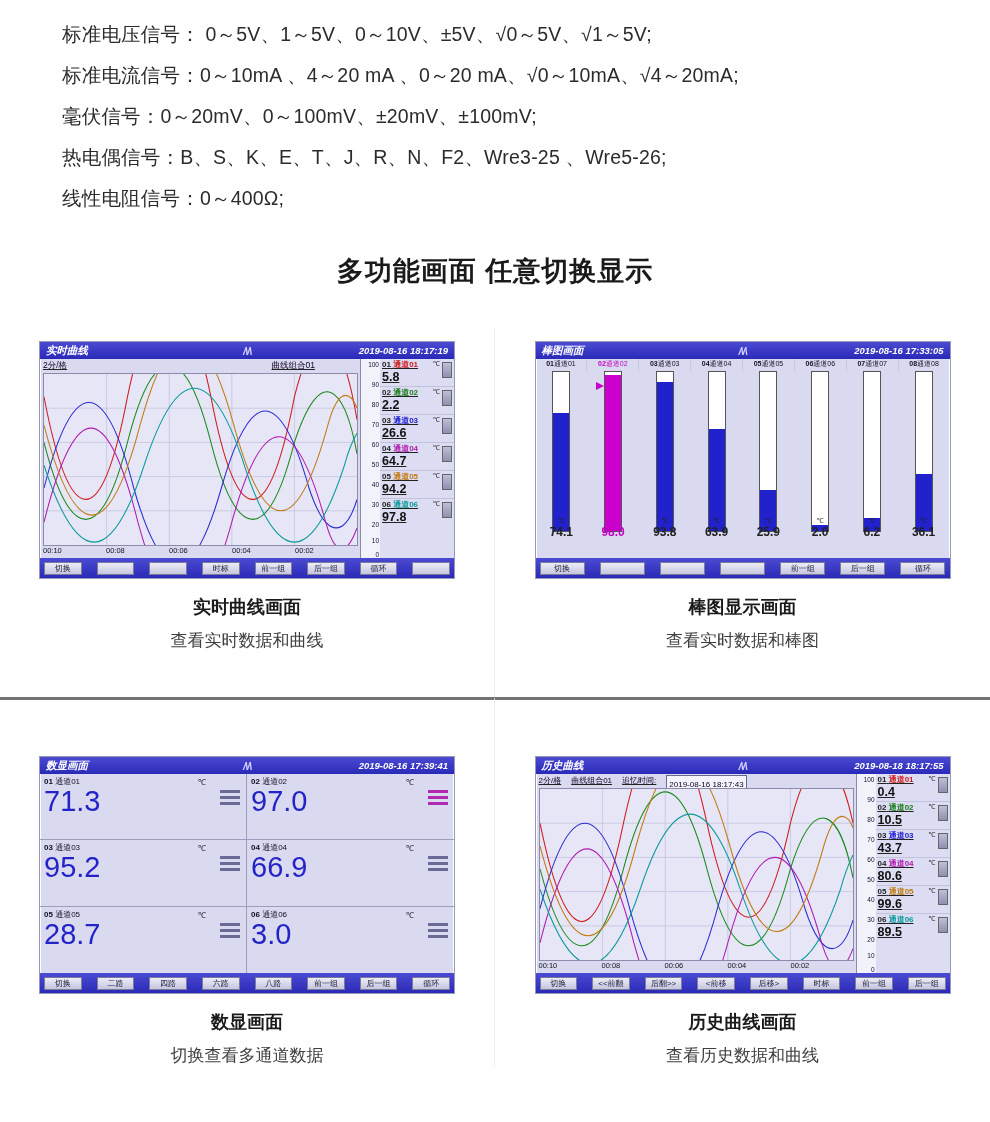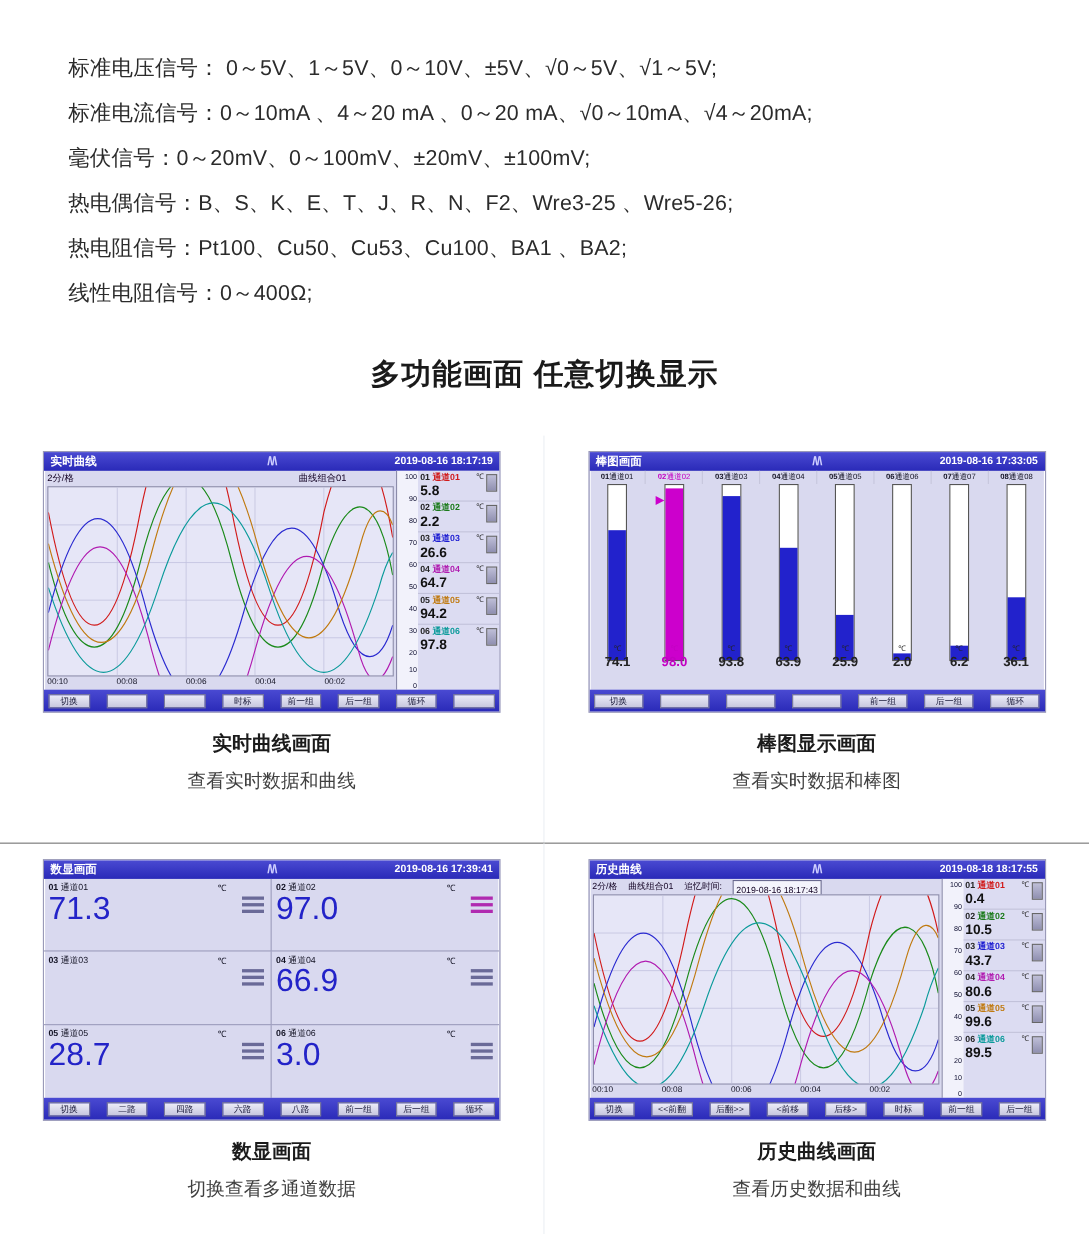--- a/index.html
+++ b/index.html
@@ -6,21 +6,21 @@
   html, body { margin:0; padding:0; }
   body {
     width: 990px; height: 1122px;
     background:#ffffff;
     font-family:"Liberation Sans", sans-serif;
     color:#222;
     overflow:hidden;
   }
 
   
-  .spec-list { padding: 14px 16px 0 62px; margin-top: 28px; }
+  .spec-list { padding: 14px 16px 0 62px; }
   .spec-line {
     font-size: 19.5px;
     line-height: 41px;
     color:#2b2b2b;
     white-space: nowrap;
     letter-spacing: .2px;
   }
 
   .headline {
     text-align:center;
@@ -41,41 +41,42 @@
     background:#ffffff;
   }
   .cell {
     position:relative;
     display:flex;
     flex-direction:column;
     align-items:center;
     padding-top:14px;
   }
   .cell.b-right { border-right:1px solid #eceff3; }
-  .cell.b-top { border-top:1px solid #737373; }
+  .cell.b-top { border-top:3px solid #737373;justify-content:flex-end; }
 
   .shot {
     width:416px; height:238px;
     background:#d9d9ef;
     border:1px solid #9a9ab8;
     box-shadow:0 0 0 1px #ffffff inset;
     position:relative;
     font-size:9px;
     overflow:hidden;
   }
   .titlebar {
     height:17px;
     background:linear-gradient(#4a4ad2,#2a2ab8);
     color:#ffffff;
     display:flex;
     align-items:center;
     padding:0 6px;
     font-size:10.5px;
     font-weight:bold;
     position:relative;
+    font-style:italic;
   }
   .titlebar .logo {
     position:absolute; left:50%; transform:translateX(-50%);
     color:#cfcfff; font-size:11px; letter-spacing:-1px;
   }
   .titlebar .clock { margin-left:auto; font-size:9.5px; font-weight:bold; }
 
   .bottombar {
     position:absolute; left:0; bottom:0;
     width:100%; height:20px;
@@ -101,21 +102,21 @@
     font-weight:bold;
     color:#1b1b1b;
   }
   .subcaption {
     margin-top:10px;
     font-size:17px;
     color:#404040;
   }
 
   
-  .rt-body { position:absolute; top:17px; left:0; right:0; bottom:20px; display:flex; }
+  .rt-body { position:absolute; top:17px; left:0; right:0; bottom:20px; display:flex;text-decoration:underline; }
   .rt-plotwrap { flex:1; position:relative; }
   .rt-head { display:flex; font-size:8.5px; padding:1px 3px 0 3px; color:#102; }
   .rt-head .mid { margin-left:auto; margin-right:42px; }
   .rt-plot {
     position:absolute; left:3px; right:2px; top:14px; bottom:12px;
     background:#e6e6f7;
     border:1px solid #8c8caa;
   }
   .rt-plot svg { position:absolute; inset:0; width:100%; height:100%; }
   .rt-times {
@@ -186,21 +187,20 @@
   .hs-timebox { border:1px solid #6a6a90; padding:4px 2px; background:#f4f4fc; }
 </style>
 </head>
 <body>
 
 <div class="spec-list">
   <div class="spec-line">标准电压信号： 0～5V、1～5V、0～10V、±5V、√0～5V、√1～5V;</div>
   <div class="spec-line">标准电流信号：0～10mA 、4～20 mA 、0～20 mA、√0～10mA、√4～20mA;</div>
   <div class="spec-line">毫伏信号：0～20mV、0～100mV、±20mV、±100mV;</div>
   <div class="spec-line">热电偶信号：B、S、K、E、T、J、R、N、F2、Wre3-25 、Wre5-26;</div>
-  <div class="spec-line">热电阻信号：Pt100、Cu50、Cu53、Cu100、BA1 、BA2;</div>
   <div class="spec-line">线性电阻信号：0～400Ω;</div>
 </div>
 
 <div class="headline">多功能画面  任意切换显示</div>
 
 <div class="grid">
 
   <div class="cell b-right">
     <div class="shot">
       <div class="titlebar">
@@ -461,20 +461,21 @@
           <div class="bars3">
               <i style="background:#b02ab0"></i>
               <i style="background:#b02ab0"></i>
               <i style="background:#b02ab0"></i>
             </div>
         </div>
         <div class="digcell">
           <div class="hdr"><span class="no">03</span>
             <span>通道03</span>
             <span class="un">℃</span></div>
+          <div class="big">95.2</div>
           <div class="bars3">
               <i></i>
               <i></i>
               <i></i>
             </div>
         </div>
         <div class="digcell">
           <div class="hdr"><span class="no">04</span>
             <span>通道04</span>
             <span class="un">℃</span></div>

